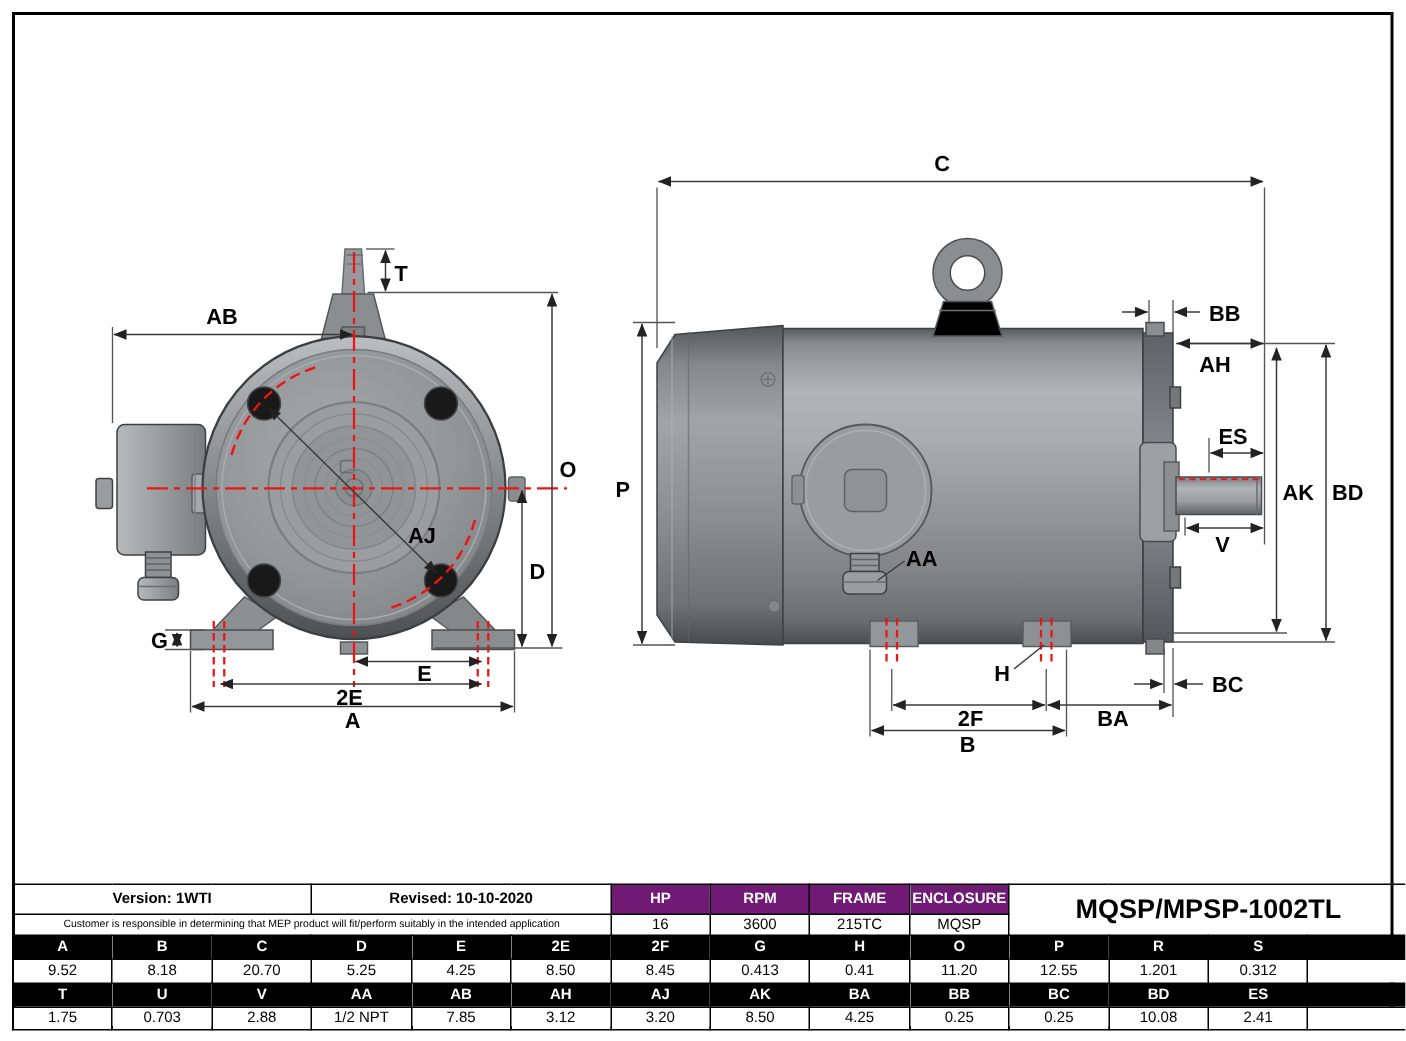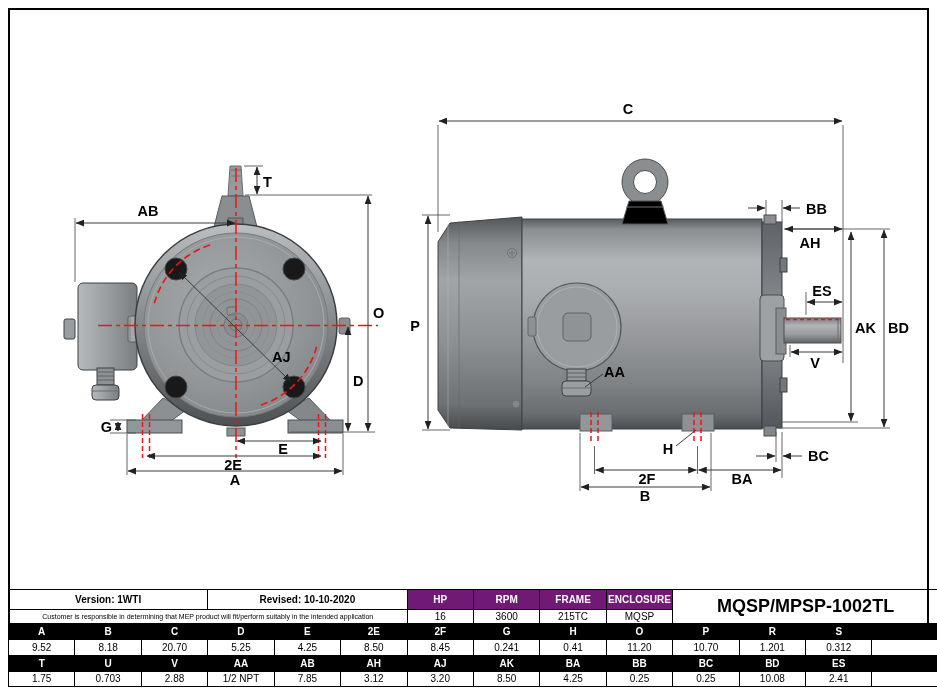--- a/index.html
+++ b/index.html
@@ -322,24 +322,24 @@
           <td></td>
         </tr>
         <tr class="val">
           <td>9.52</td>
           <td>8.18</td>
           <td>20.70</td>
           <td>5.25</td>
           <td>4.25</td>
           <td>8.50</td>
           <td>8.45</td>
-          <td>0.241</td>
+          <td>0.413</td>
           <td>0.41</td>
           <td>11.20</td>
-          <td>10.70</td>
+          <td>12.55</td>
           <td>1.201</td>
           <td>0.312</td>
           <td></td>
         </tr>
         <tr class="hdr">
           <td>T</td>
           <td>U</td>
           <td>V</td>
           <td>AA</td>
           <td>AB</td>

